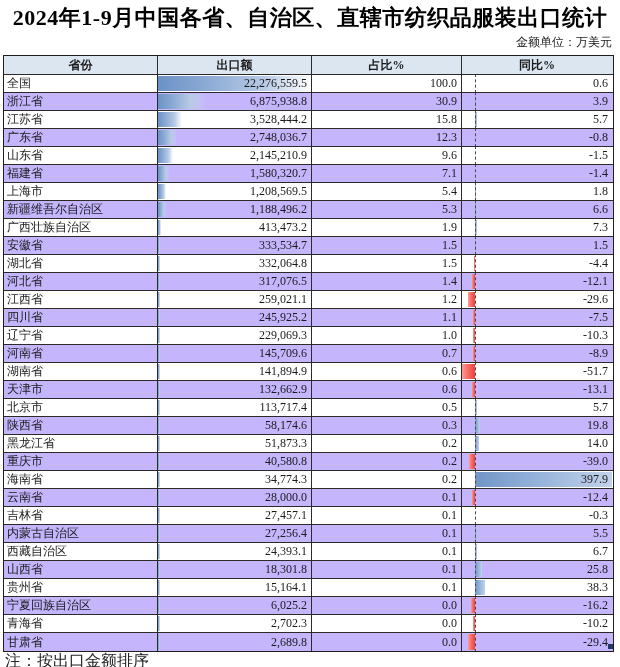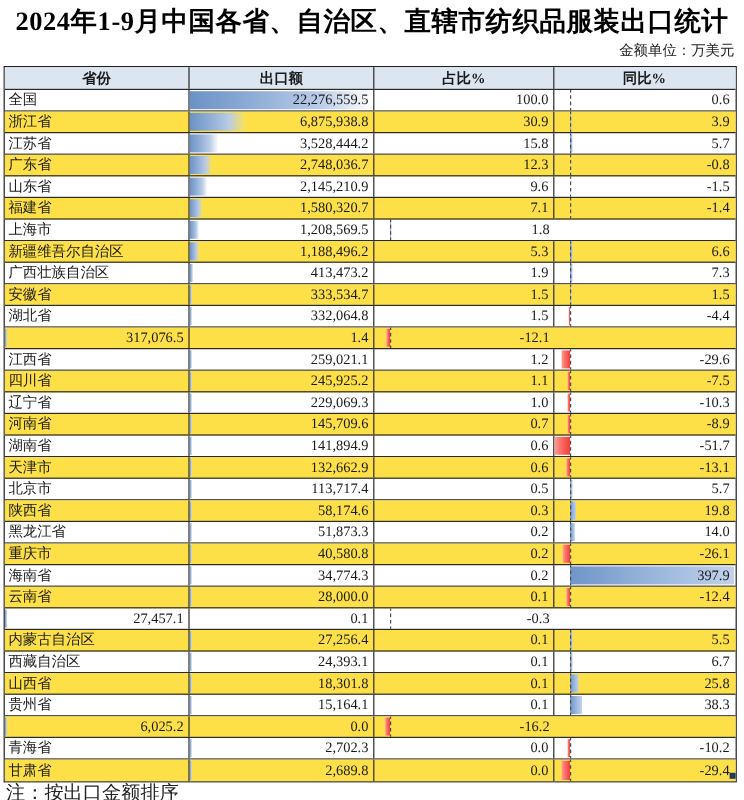--- a/index.html
+++ b/index.html
@@ -30,21 +30,21 @@
   }
   .cell{
     position:relative;box-sizing:border-box;border-right:1px solid #2a2a2a;
     font-size:12px;display:flex;align-items:center;overflow:hidden;white-space:nowrap;
   }
   .cell:last-child{border-right:none;}
   .row.header .cell{justify-content:center;}
   .cell.name{justify-content:flex-start;padding-left:3px;}
   .cell.num{justify-content:flex-end;padding-right:4px;}
   .cell .txt{position:relative;z-index:2;}
-  .row.alt{background:#fde047;}
+  .row.alt{background:#c4b5fd;}
   .export-bar{
     position:absolute;left:0;top:1px;bottom:1px;z-index:0;
     background:linear-gradient(to right,#6b92c5 0%,#8fadd6 35%,#b9cbe6 70%,rgba(201,216,236,0.25) 94%,rgba(201,216,236,0) 100%);
   }
   .zero-axis{
     position:absolute;left:8.9%;top:-1px;bottom:-1px;width:0;z-index:1;
     border-left:1px dashed #4a4a4a;
   }
   .yoy-bar{position:absolute;top:1px;bottom:1px;z-index:0;}
   .yoy-bar.pos{
@@ -186,20 +186,23 @@
       </div>
       <div class="row">
         <div class="cell name">
           <span class="txt">上海市</span>
         </div>
         <div class="cell num">
           <div class="export-bar" style="width: 5.4253%; min-width: 2px;"></div>
           <span class="txt">1,208,569.5</span>
         </div>
         <div class="cell num">
+          <span class="txt">5.4</span>
+        </div>
+        <div class="cell num">
           <div class="yoy-bar pos" style="left: 8.9%; width: 0.309163%;"></div>
           <div class="zero-axis"></div>
           <span class="txt">1.8</span>
         </div>
       </div>
       <div class="row alt">
         <div class="cell name">
           <span class="txt">新疆维吾尔自治区</span>
         </div>
         <div class="cell num">
@@ -260,20 +263,23 @@
         <div class="cell num">
           <span class="txt">1.5</span>
         </div>
         <div class="cell num">
           <div class="yoy-bar neg" style="right: 91.1%; width: 0.755732%;"></div>
           <div class="zero-axis"></div>
           <span class="txt">-4.4</span>
         </div>
       </div>
       <div class="row alt">
+        <div class="cell name">
+          <span class="txt">河北省</span>
+        </div>
         <div class="cell num">
           <div class="export-bar" style="width: 1.42336%; min-width: 2px;"></div>
           <span class="txt">317,076.5</span>
         </div>
         <div class="cell num">
           <span class="txt">1.4</span>
         </div>
         <div class="cell num">
           <div class="yoy-bar neg" style="right: 91.1%; width: 2.07826%;"></div>
           <div class="zero-axis"></div>
@@ -440,21 +446,21 @@
         <div class="cell num">
           <div class="export-bar" style="width: 0.182168%; min-width: 2px;"></div>
           <span class="txt">40,580.8</span>
         </div>
         <div class="cell num">
           <span class="txt">0.2</span>
         </div>
         <div class="cell num">
           <div class="yoy-bar neg" style="right: 91.1%; width: 4.48286%;"></div>
           <div class="zero-axis"></div>
-          <span class="txt">-26.1</span>
+          <span class="txt">-39.0</span>
         </div>
       </div>
       <div class="row">
         <div class="cell name">
           <span class="txt">海南省</span>
         </div>
         <div class="cell num">
           <div class="export-bar" style="width: 0.156103%; min-width: 2px;"></div>
           <span class="txt">34,774.3</span>
         </div>
@@ -478,20 +484,23 @@
         <div class="cell num">
           <span class="txt">0.1</span>
         </div>
         <div class="cell num">
           <div class="yoy-bar neg" style="right: 91.1%; width: 2.12979%;"></div>
           <div class="zero-axis"></div>
           <span class="txt">-12.4</span>
         </div>
       </div>
       <div class="row">
+        <div class="cell name">
+          <span class="txt">吉林省</span>
+        </div>
         <div class="cell num">
           <div class="export-bar" style="width: 0.123256%; min-width: 2px;"></div>
           <span class="txt">27,457.1</span>
         </div>
         <div class="cell num">
           <span class="txt">0.1</span>
         </div>
         <div class="cell num">
           <div class="yoy-bar neg" style="right: 91.1%; width: 0.0515271%;"></div>
           <div class="zero-axis"></div>
@@ -560,20 +569,23 @@
         <div class="cell num">
           <span class="txt">0.1</span>
         </div>
         <div class="cell num">
           <div class="yoy-bar pos" style="left: 8.9%; width: 6.5783%;"></div>
           <div class="zero-axis"></div>
           <span class="txt">38.3</span>
         </div>
       </div>
       <div class="row alt">
+        <div class="cell name">
+          <span class="txt">宁夏回族自治区</span>
+        </div>
         <div class="cell num">
           <div class="export-bar" style="width: 0.0270472%; min-width: 2px;"></div>
           <span class="txt">6,025.2</span>
         </div>
         <div class="cell num">
           <span class="txt">0.0</span>
         </div>
         <div class="cell num">
           <div class="yoy-bar neg" style="right: 91.1%; width: 2.78247%;"></div>
           <div class="zero-axis"></div>

